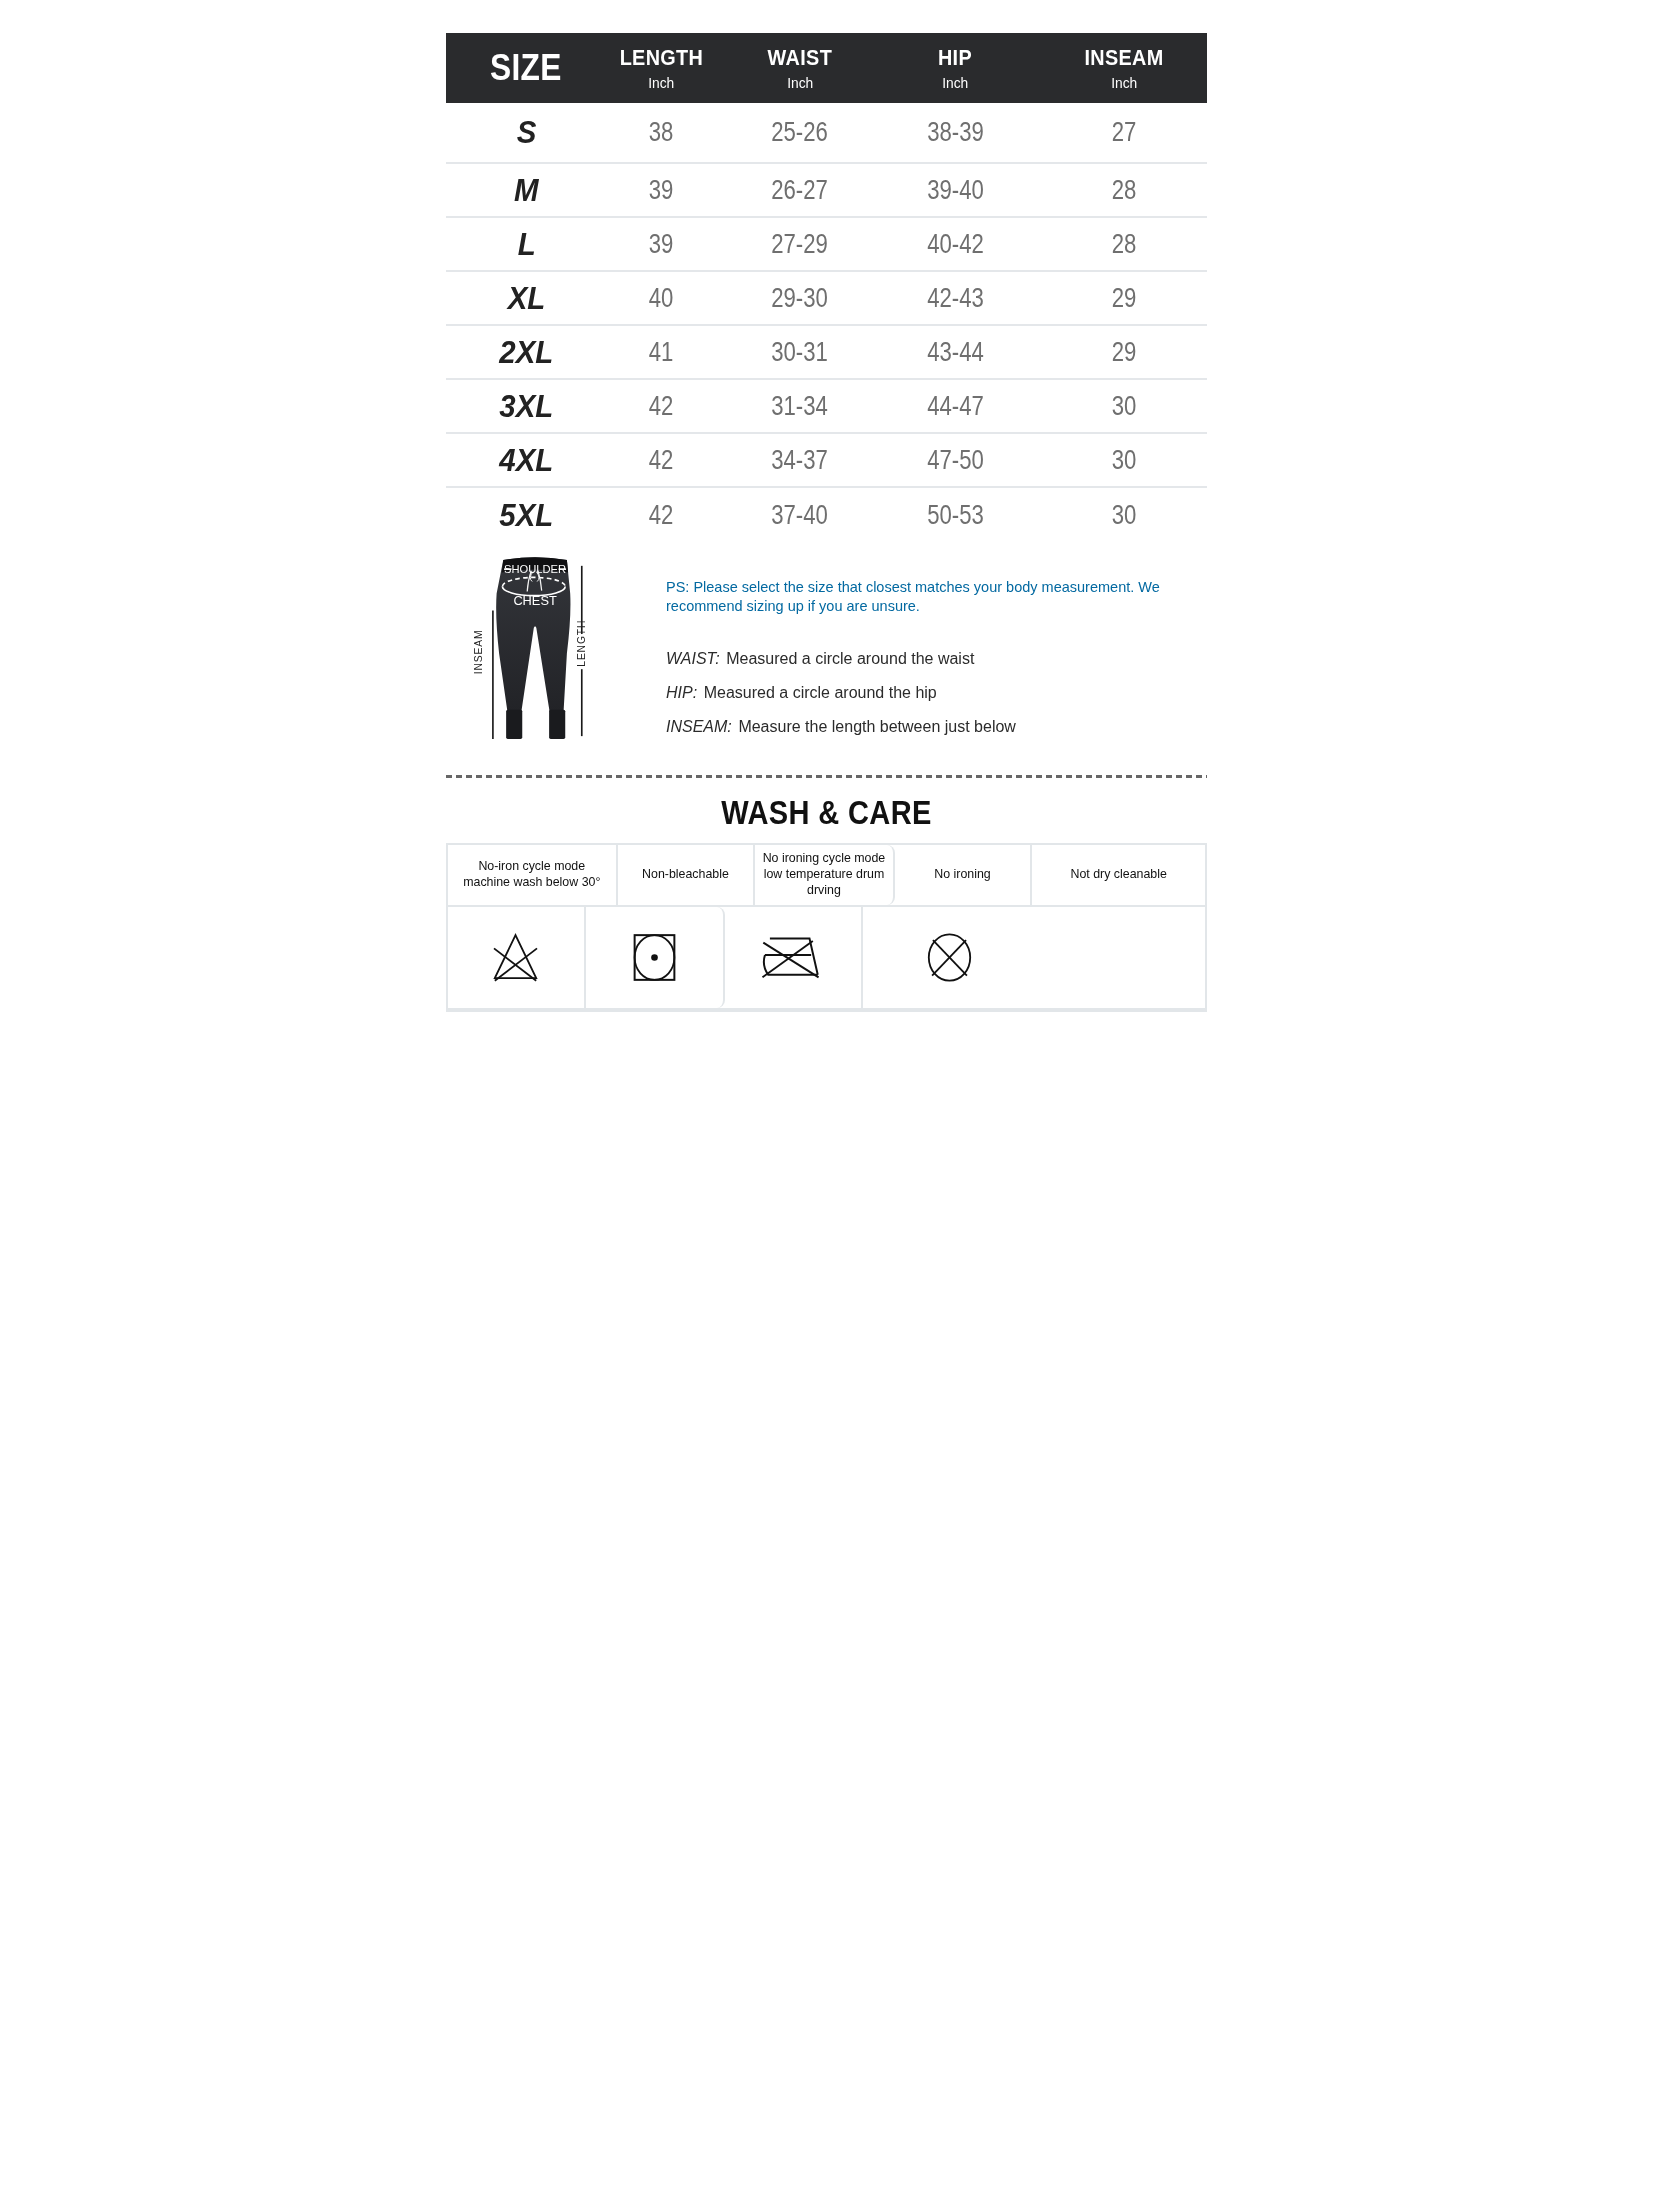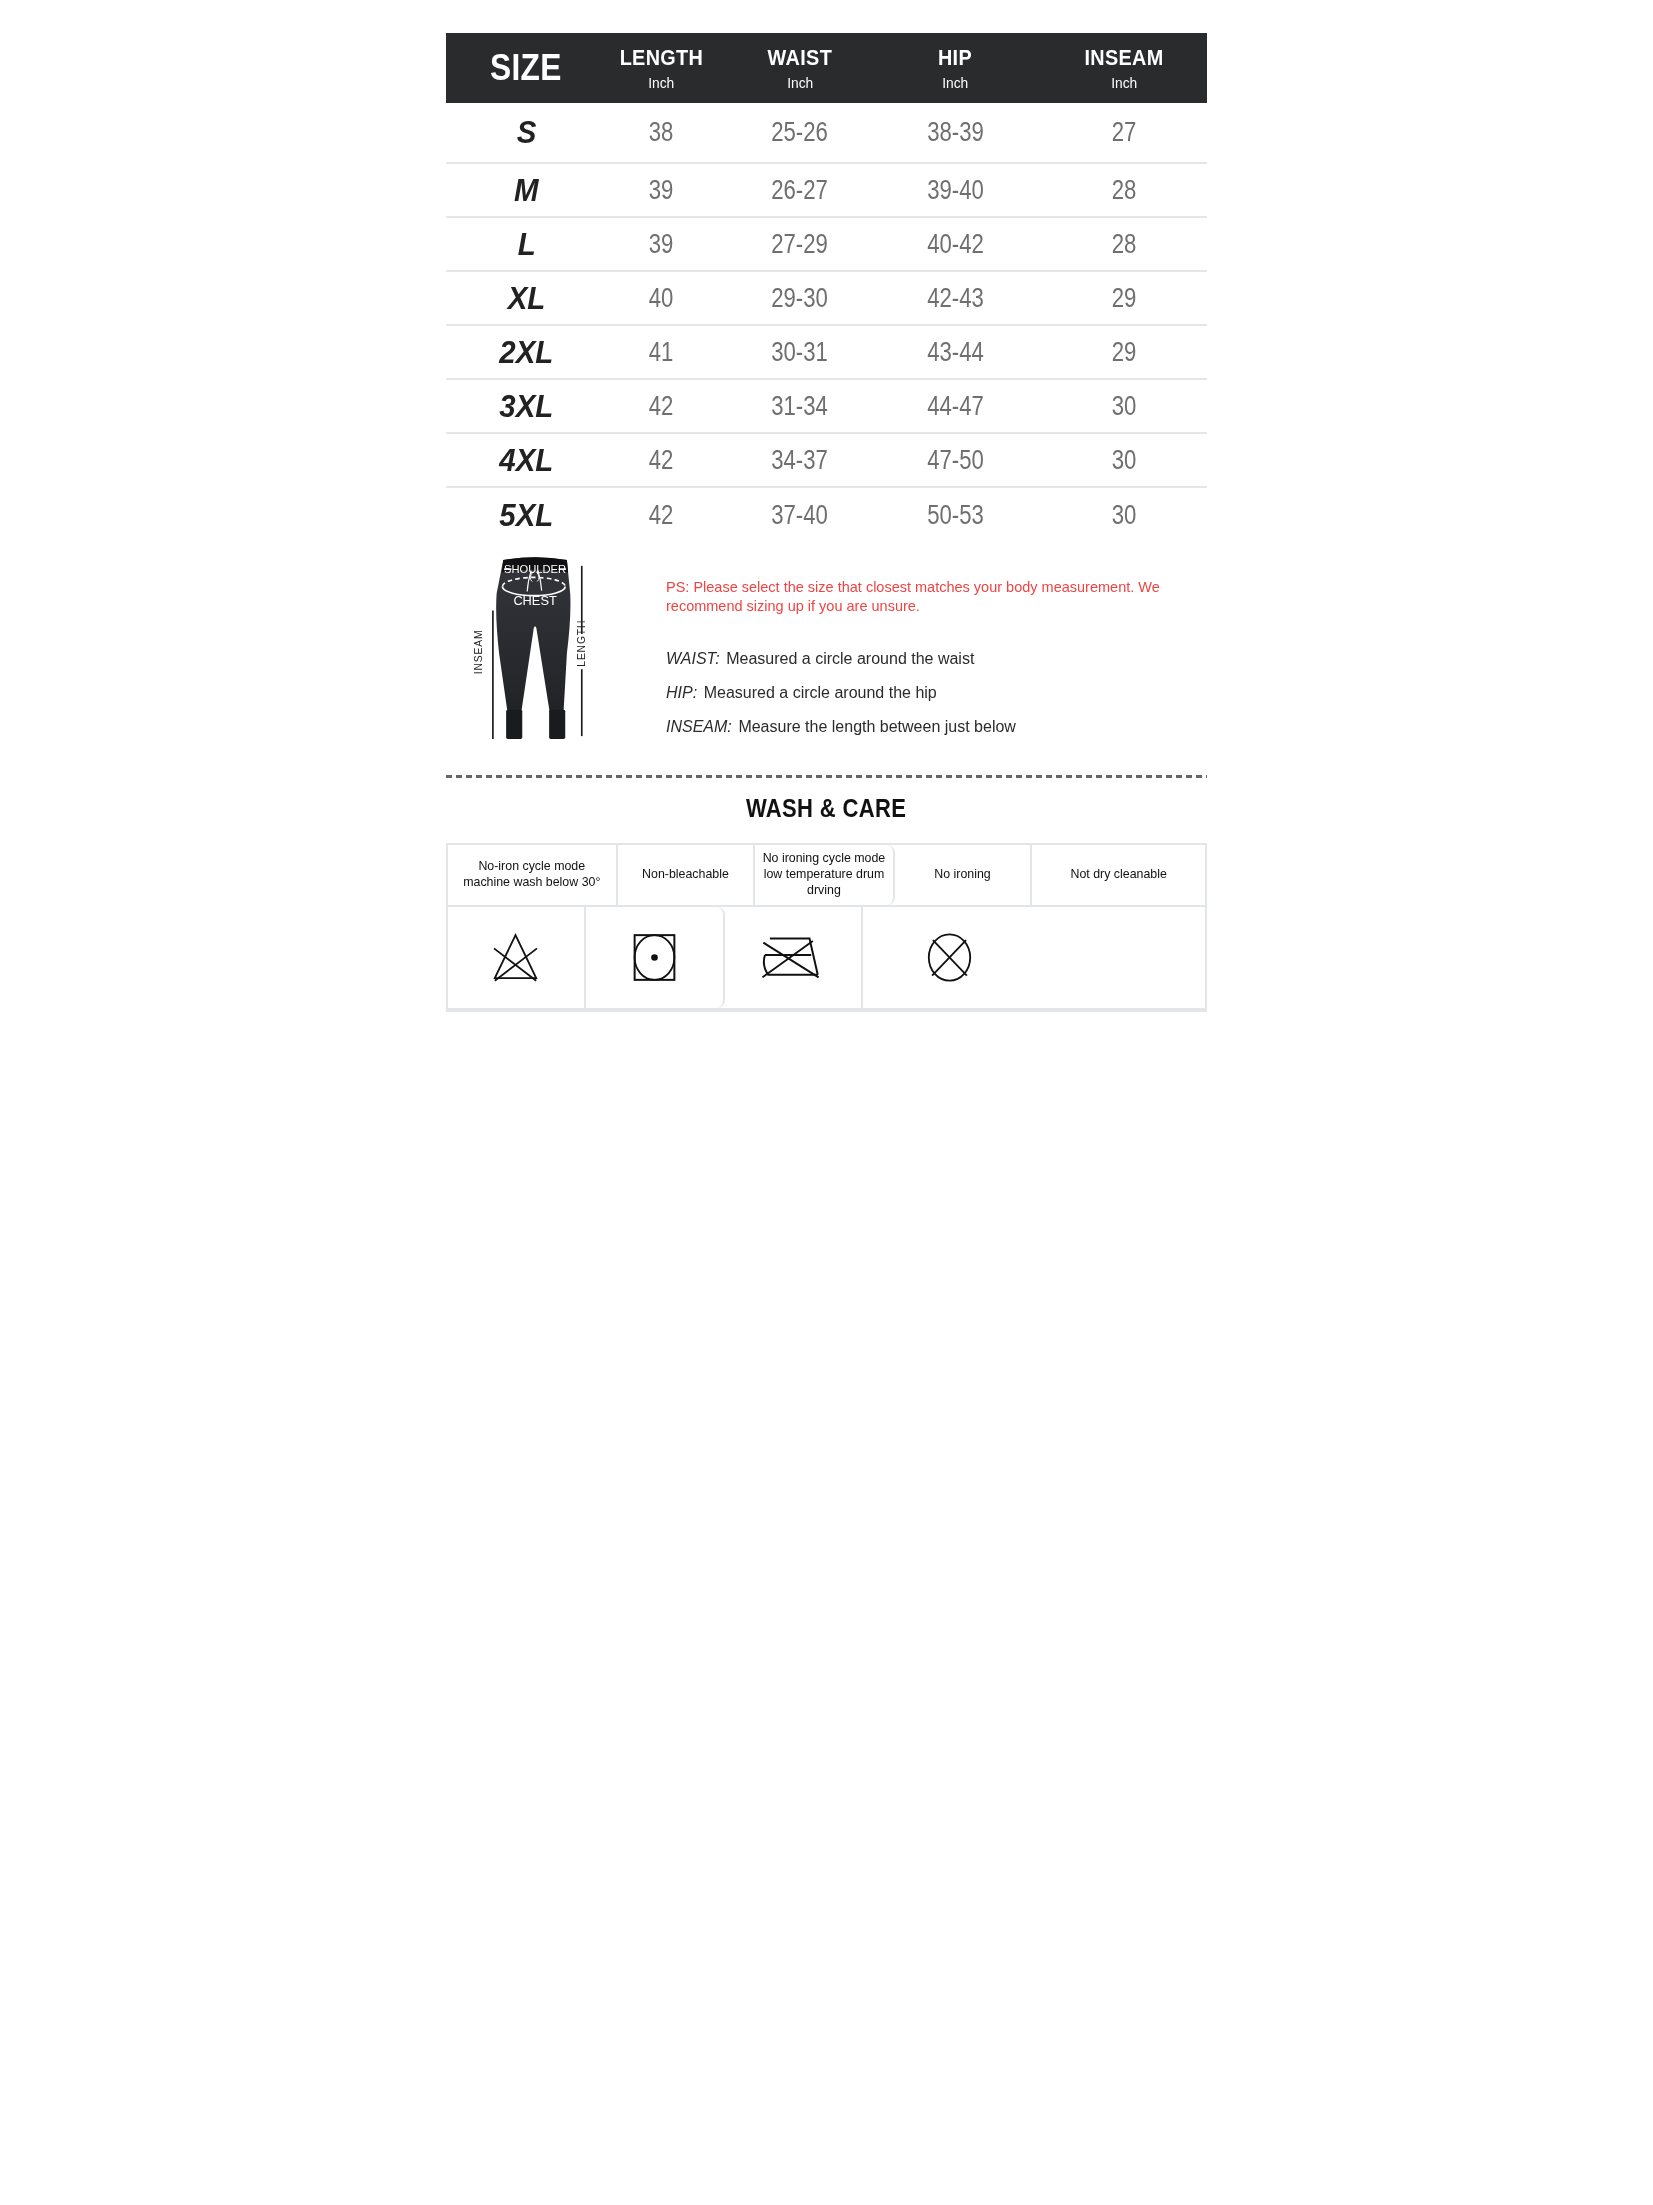--- a/index.html
+++ b/index.html
@@ -18,28 +18,28 @@
   .st-body{}
   .st-row{display:flex;align-items:center;height:54px;box-sizing:border-box;border-bottom:2.5px solid #e4e7ea;}
   .st-row:first-child{height:61px;}
   .st-row:last-child{height:55px;border-bottom:none;justify-content:center;}
   .st-cell{display:flex;align-items:center;justify-content:center;box-sizing:border-box;}
   .size-label{font-size:32px;font-weight:bold;font-style:italic;color:#222;transform:scaleX(.92);}
   .val{font-size:27px;color:#6f6f6f;transform:scaleX(.82);white-space:nowrap;}
   
   .pants-svg{position:absolute;left:58px;top:554px;width:124px;height:189px;}
   .notes{position:absolute;left:253px;top:578px;width:521px;}
-  .ps-note{font-size:14.5px;line-height:19px;color:#ef4444;margin:0 0 35px 0;}
+  .ps-note{font-size:14.5px;line-height:19px;color:#0369a1;margin:0 0 35px 0;}
   .def-row{font-size:16px;color:#2b2b2b;margin:0 0 17.4px 0;line-height:16.5px;}
   .def-term{font-style:italic;margin-right:6.6px;}
   
   .dashed-divider{position:absolute;left:33px;top:775px;width:761px;height:2.5px;
     background:repeating-linear-gradient(90deg,#666 0 5.8px,transparent 5.8px 10px);}
   .wash-title{position:absolute;left:0;top:794px;width:100%;text-align:center;
-    font-size:25px;font-weight:800;color:#111;}
+    font-size:33px;font-weight:800;color:#111;}
   .wash-title span{display:inline-block;transform:scaleX(.88);letter-spacing:0.4px;}
   
   .care-table{position:absolute;left:33px;top:843px;width:761px;box-sizing:border-box;
     border:2.5px solid #e2e6e9;}
   .care-row{display:flex;box-sizing:border-box;}
   .care-row.labels{height:62px;border-bottom:2.5px solid #e2e6e9;}
   .care-row.icons{height:103px;border-bottom:2.5px solid #e2e6e9;}
   .care-cell{display:flex;align-items:center;justify-content:center;box-sizing:border-box;
     border-right:2.5px solid #e2e6e9;text-align:center;}
   .care-cell:last-child{border-right:none;}

